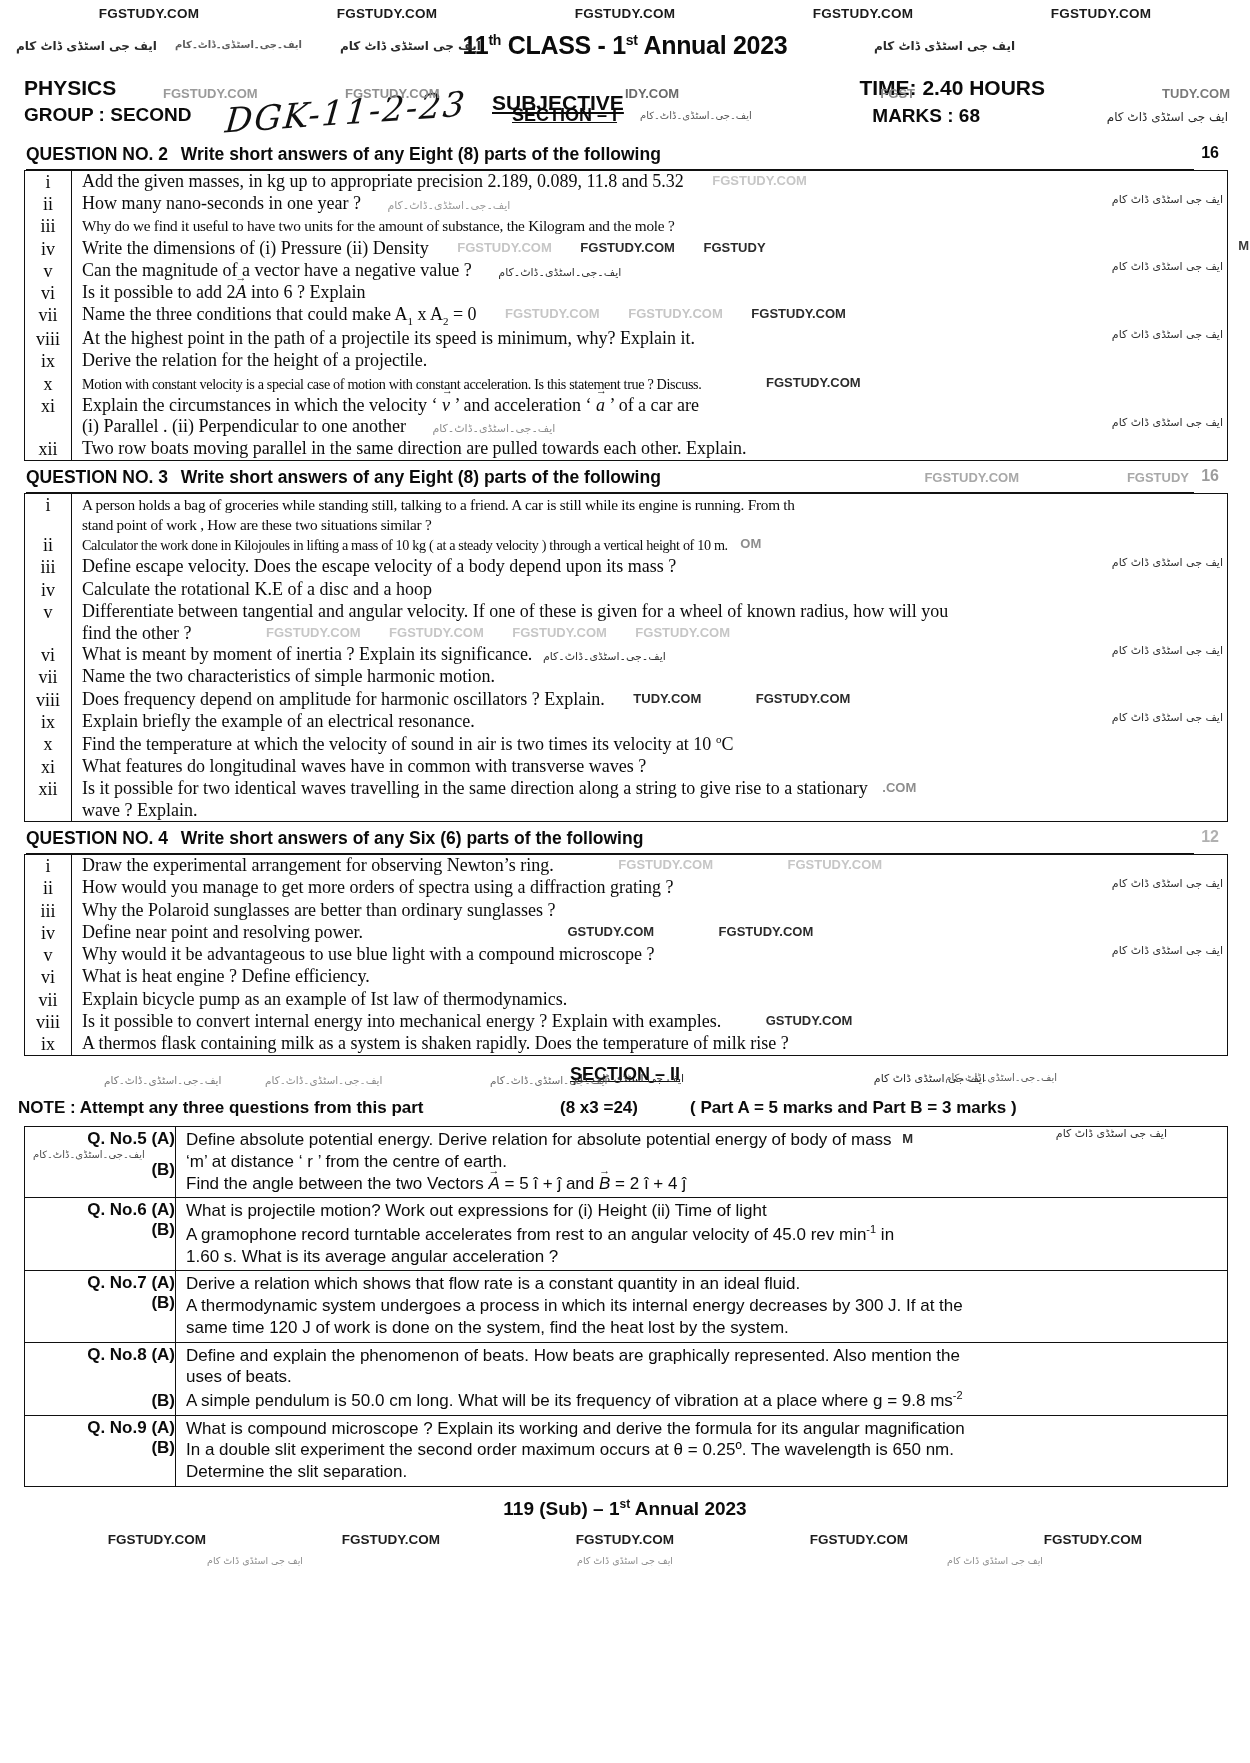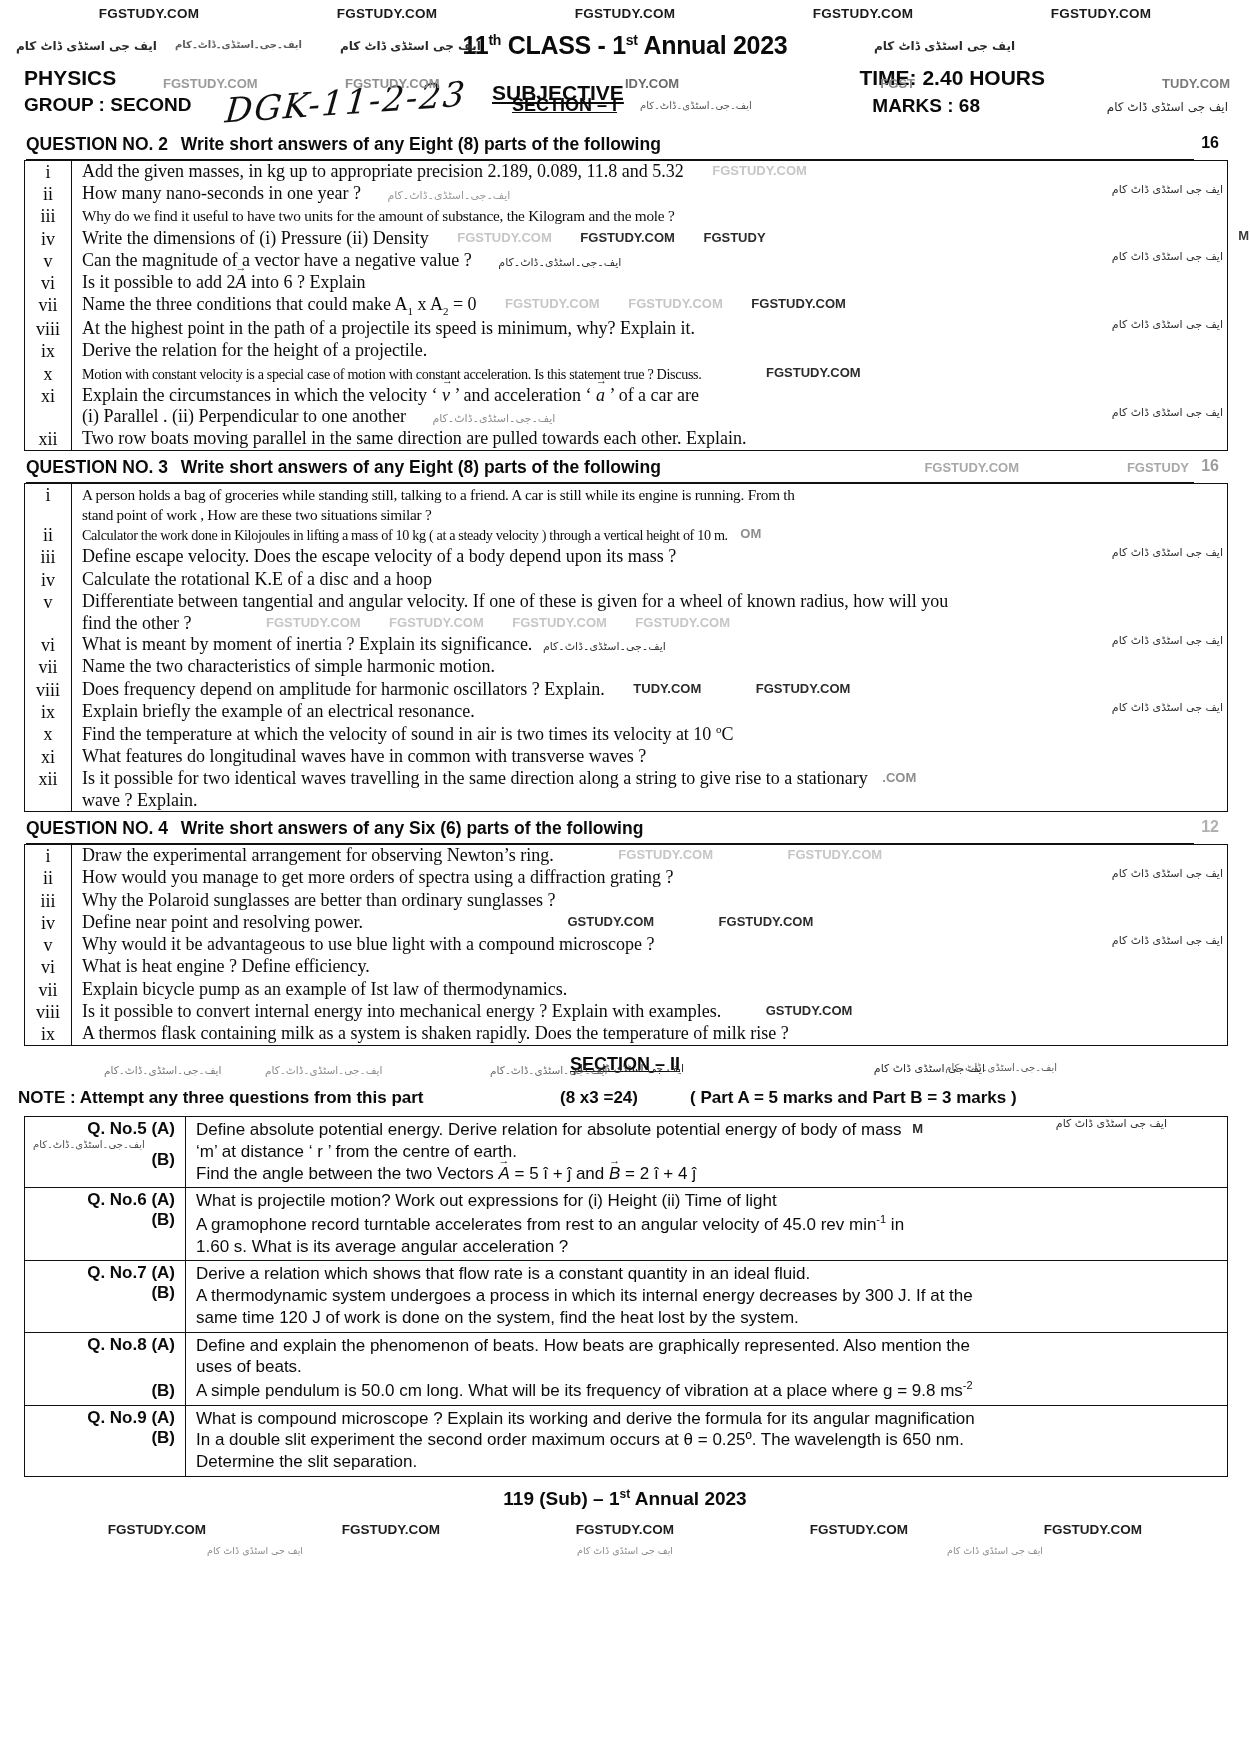--- a/index.html
+++ b/index.html
@@ -68,21 +68,21 @@
   .title-urdu-c {
     position: absolute; left: 340px; top: 8px; font-size: 12px;
   }
   .title-urdu-r {
     position: absolute; right: 235px; top: 8px; font-size: 12px;
   }
 
   .meta {
     position: relative;
     height: 62px;
-    margin-top: 6px;
+    margin-top: 16px;
     font-family: "Liberation Sans", sans-serif;
   }
   .meta .subject {
     position: absolute; left: 24px; top: 0;
     font-weight: bold; font-size: 21px;
   }
   .meta .group {
     position: absolute; left: 24px; top: 28px;
     font-weight: bold; font-size: 19px;
   }
@@ -261,21 +261,21 @@
     font-family: "Liberation Sans", sans-serif;
     border: 1.6px solid #111;
   }
   .ltable td {
     vertical-align: top;
     padding: 2px 0 3px 0;
   }
   .ltable td.lab {
     width: 150px;
     text-align: right;
-    padding-right: 10px;
+    padding-right: 0;
     font-weight: bold;
     font-size: 17px;
     border-right: 1.6px solid #111;
     white-space: nowrap;
   }
   .ltable td.txt {
     padding-left: 10px;
     font-size: 17px;
     line-height: 1.28;
     position: relative;

